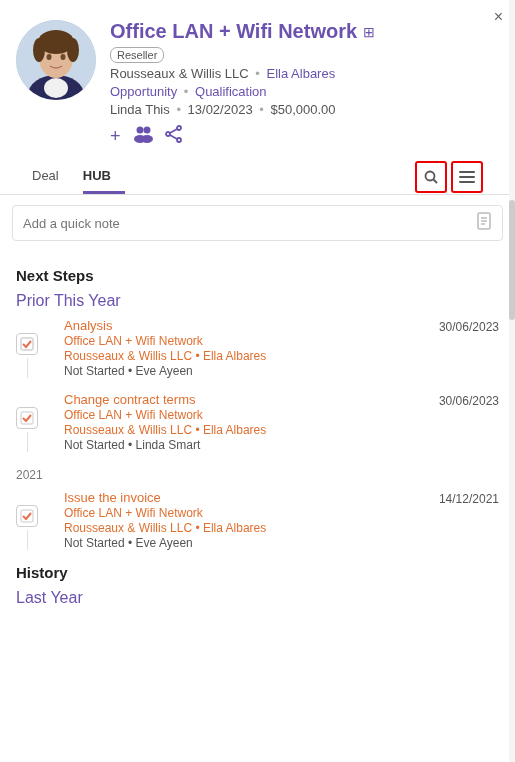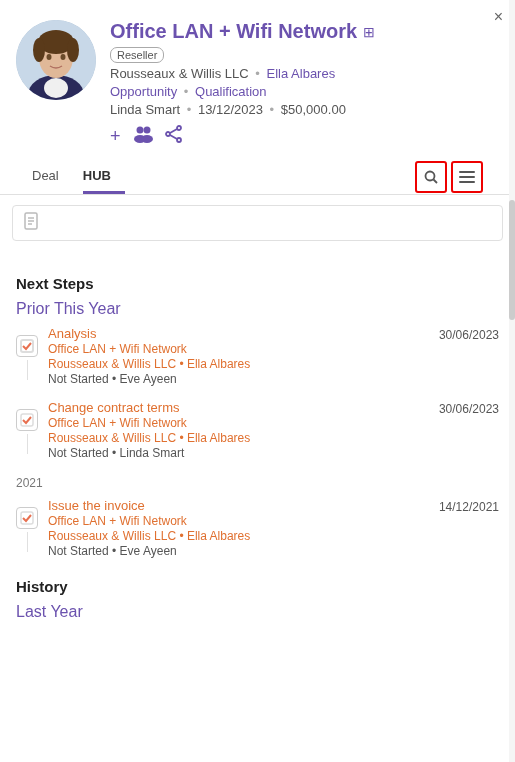--- a/index.html
+++ b/index.html
@@ -188,43 +188,43 @@
       padding: 4px 16px 0 16px;
       overflow-y: auto;
       max-height: 510px;
     }
 
     .section-title {
       font-size: 15px;
       font-weight: 600;
       color: #222;
       margin-bottom: 6px;
-      margin-top: 20px;
+      margin-top: 12px;
     }
 
     .year-label {
       font-size: 16px;
       color: #6B52AE;
       font-weight: 500;
       margin: 8px 0 6px 0;
     }
 
     .year-label-plain {
       font-size: 12px;
       color: #777;
       font-weight: 500;
       margin: 16px 0 6px 0;
     }
 
     
     .activity-item {
       display: flex;
-      gap: 10px;
+      gap: 26px;
       margin-bottom: 14px;
-      align-items: center;
+      align-items: flex-end;
       margin-top: 8px;
     }
 
     .activity-icon-col {
       display: flex;
       flex-direction: column;
       align-items: center;
       padding-top: 2px;
     }
 
@@ -349,23 +349,23 @@
       <span>Rousseaux &amp; Willis LLC</span>
       <span class="dot">•</span>
       <span class="accent">Ella Albares</span>
     </div>
     <div class="meta-line">
       <span class="accent">Opportunity</span>
       <span class="dot">•</span>
       <span class="accent">Qualification</span>
     </div>
     <div class="meta-line">
-      <span>Linda Smart</span>
+      <span>Linda This</span>
       <span class="dot">•</span>
-      <span>13/12/2023</span>
+      <span>13/02/2023</span>
       <span class="dot">•</span>
       <span>$50,000.00</span>
     </div>
     <div class="action-icons">
       <span class="action-icon">+</span>
       <span class="action-icon">
         <svg width="20" height="18" viewBox="0 0 20 18" fill="#6B52AE">
           <circle cx="7" cy="5" r="3.5" fill="#6B52AE"></circle>
           <circle cx="14" cy="5" r="3.5" fill="#6B52AE"></circle>
           <ellipse cx="7" cy="14" rx="6" ry="4" fill="#6B52AE"></ellipse>
@@ -399,20 +399,21 @@
       <svg width="16" height="12" viewBox="0 0 16 12" fill="#555">
         <rect y="0" width="16" height="2" rx="1"></rect>
         <rect y="5" width="16" height="2" rx="1"></rect>
         <rect y="10" width="16" height="2" rx="1"></rect>
       </svg>
     </div>
   </div>
 </div>
 
 <div class="quick-note-bar">
+  <input class="quick-note-input" type="text" placeholder="Add a quick note" style="">
   <span class="note-icon">
     <svg width="16" height="18" viewBox="0 0 16 18" fill="none" stroke="#bbb" stroke-width="1.5">
       <rect x="2" y="1" width="12" height="16" rx="1.5"></rect>
       <line x1="5" y1="6" x2="11" y2="6"></line>
       <line x1="5" y1="9" x2="11" y2="9"></line>
       <line x1="5" y1="12" x2="9" y2="12"></line>
     </svg>
   </span>
 </div>
 

